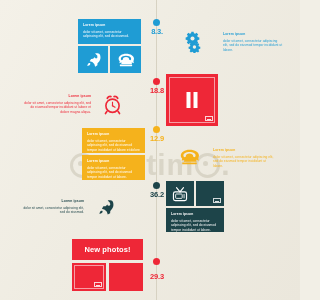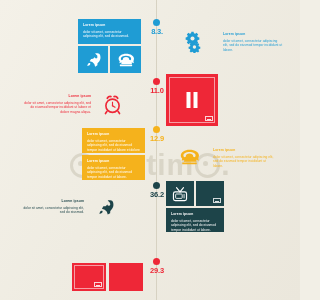--- a/index.html
+++ b/index.html
@@ -207,21 +207,21 @@
       </svg>
     </span>
   </div>
 
   <div class="para" style="left:223px; top:32px; width:60px; color:#1f9cd4;">
     <p class="t-head">Lorem ipsum</p>
     <p class="t-body">dolor sit amet, consectetur adipiscing elit, sed do eiusmod tempor incididunt ut labore.</p>
   </div>
 
   <div class="node" style="top:78px; background:#ee2737;"></div>
-  <div class="node-label" style="top:86px; color:#ee2737;">11.0</div>
+  <div class="node-label" style="top:86px; color:#ee2737;">18.8</div>
 
   <div class="tile" style="left:166px; top:74px; width:52px; height:52px; background:#ee2737;">
     <span class="inner-frame"></span>
     <span class="icon-center">
       <svg width="14" height="16" viewBox="0 0 14 16" fill="#ffffff">
         <rect x="1.5" y="0" width="4" height="16"></rect>
         <rect x="8.5" y="0" width="4" height="16"></rect>
       </svg>
     </span>
     <span class="corner-chip"></span>
@@ -307,22 +307,25 @@
     <span class="icon-center">
       <svg width="16" height="16" viewBox="0 0 24 24" fill="#1d4449">
         <path d="M14.6 2.2c3.4-.6 6.4.4 7.2 1.2.8.8 1.8 3.8 1.2 7.2-.5 2.7-2.3 5.3-4.6 7.3l-.2 3.3-3.6 2.2-1.3-4.2-3.2-3.2-4.2-1.3L8.1 11l3.3-.2c2-2.3 4.5-4.1 7.2-4.6z"></path>
         <circle cx="16.2" cy="8.1" r="2.1" fill="#f1eee4"></circle>
         <path d="M2.2 21.8c.6-2.6 1.6-3.8 3-4.2 1.1-.3 2 .6 1.7 1.7-.4 1.4-1.6 2.4-4.2 3-.4.1-.6-.1-.5-.5z"></path>
       </svg>
     </span>
   </div>
 
   <div class="node" style="top:258px; background:#ee2737;"></div>
-  <div class="node-label" style="top:266px; color:#ee2737;">29.3</div>
-
+  <div class="node-label" style="top:272px; color:#ee2737;">29.3</div>
+
+  <div class="tile banner" style="left:72px; top:239px; width:71px; height:21px; background:#ee2737;">
+    <span>New photos!</span>
+  </div>
 
   <div class="tile" style="left:72px; top:263px; width:34px; height:28px; background:#ee2737;">
     <span class="inner-frame" style="left:2px; top:2px; right:2px; bottom:2px;"></span>
     <span class="corner-chip" style="right:4px; bottom:4px;"></span>
   </div>
 
   <div class="tile" style="left:109px; top:263px; width:34px; height:28px; background:#ee2737;"></div>
 
 </div>
 

